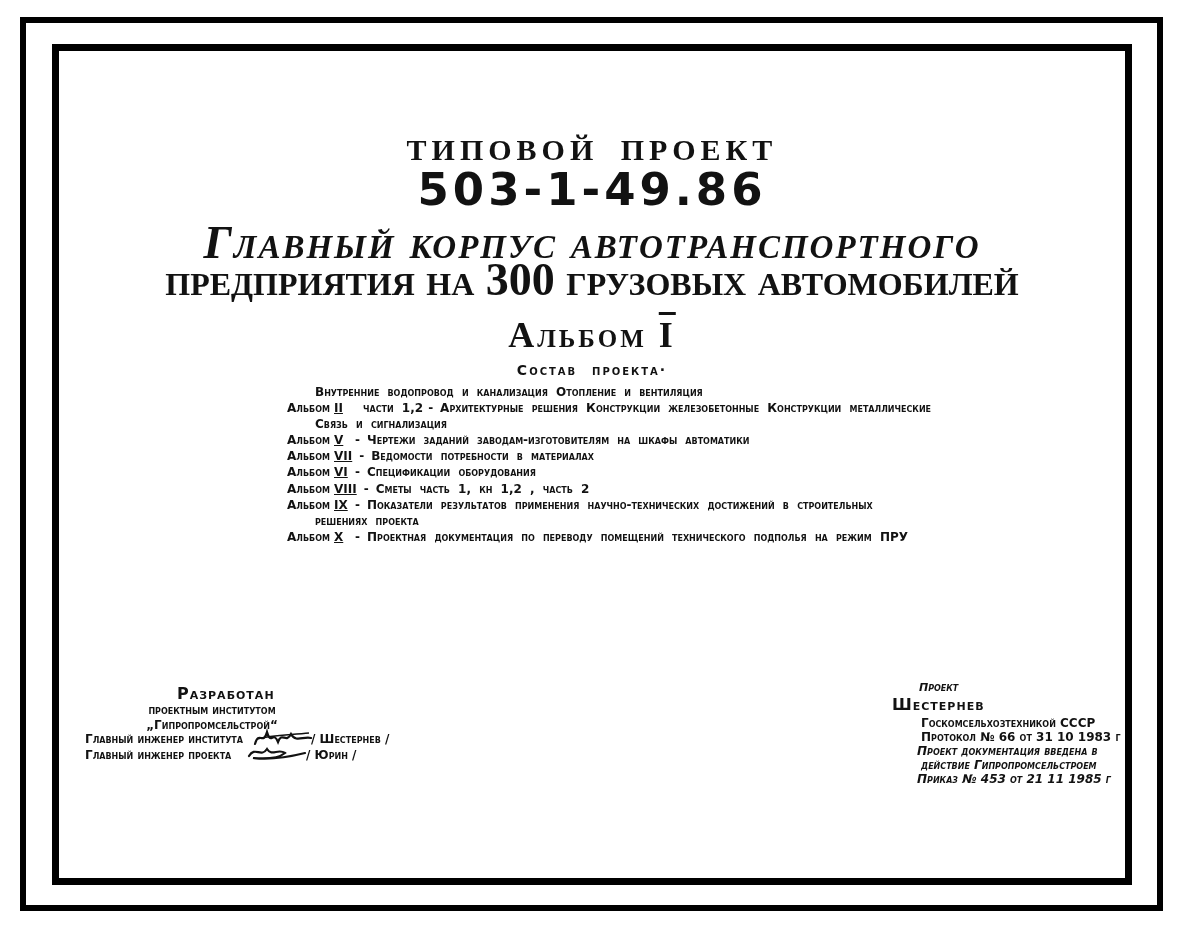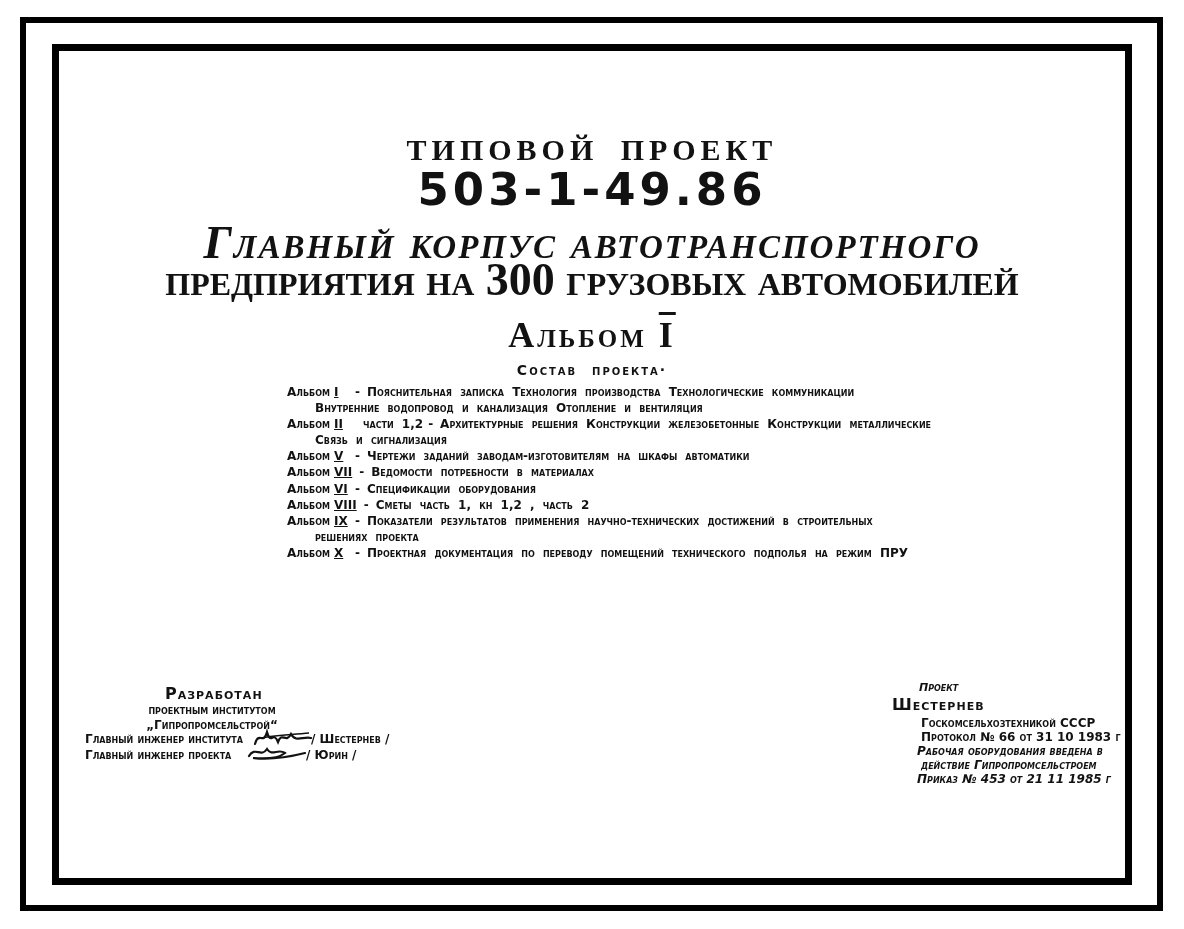--- a/index.html
+++ b/index.html
@@ -44,21 +44,21 @@
   }
   .album-list .row{white-space:nowrap;}
   .album-list .alb{display:inline-block;width:47px;}
   .album-list .num{display:inline-block;min-width:14px;text-decoration:underline;margin-right:7px;}
   .album-list .qual{margin-right:5px;margin-left:8px;}
   .album-list .dash{margin-right:7px;}
   .album-list .cont{margin-left:28px;white-space:nowrap;}
 
   .dev-block{position:absolute;left:85px;top:684px;width:330px;height:90px;
     font-size:12px;font-weight:700;font-variant:small-caps;}
-  .dev-block .h{position:absolute;left:80px;top:0px;font-size:16px;letter-spacing:1px;}
+  .dev-block .h{position:absolute;left:92px;top:0px;font-size:16px;letter-spacing:1px;}
   .dev-block .org{position:absolute;left:2px;top:19px;width:250px;text-align:center;line-height:14.5px;font-weight:700;}
   .dev-block .role1{position:absolute;left:0px;top:48px;}
   .dev-block .role2{position:absolute;left:0px;top:64px;}
   .dev-block .name1{position:absolute;left:226px;top:48px;}
   .dev-block .name2{position:absolute;left:221px;top:64px;}
   .dev-block svg{position:absolute;}
 
   .appr-block{position:absolute;left:868px;top:681px;width:270px;height:110px;
     font-size:12px;font-weight:700;font-variant:small-caps;margin-left:24px;}
   .appr-block .sm{position:absolute;left:27px;top:0px;font-size:11px;font-style:italic;font-weight:700;}
@@ -82,23 +82,20 @@
 <div class="centered main-title l2">предприятия на 300 грузовых автомобилей</div>
 
 <div class="centered album-title">
   <span>Альбом</span>
   <span class="ovl">I</span>
 </div>
 
 <div class="centered contents-heading">Состав проекта·</div>
 
 <div class="album-list">
-  <div class="row">
-    <span class="alb">Альбом</span><span class="num">I</span><span class="dash">-</span><span class="txt">Пояснительная записка Технология производства Технологические коммуникации</span>
-  </div>
   <div class="cont">Внутренние водопровод и канализация Отопление и вентиляция</div>
   <div class="row">
     <span class="alb">Альбом</span><span class="num">II</span><span class="qual">части 1,2</span><span class="dash">-</span><span class="txt">Архитектурные решения Конструкции железобетонные Конструкции металлические</span>
   </div>
   <div class="cont">Связь и сигнализация</div>
   <div class="row">
     <span class="alb">Альбом</span><span class="num">V</span><span class="dash">-</span><span class="txt">Чертежи заданий заводам-изготовителям на шкафы автоматики</span>
   </div>
   <div class="row">
     <span class="alb">Альбом</span><span class="num">VII</span><span class="dash">-</span><span class="txt">Ведомости потребности в материалах</span>
@@ -135,16 +132,16 @@
     <path d="M4 12 C10 2, 16 14, 22 5 C27 13, 33 4, 40 9 C34 14, 20 15, 8 14 C24 16, 44 13, 60 9" fill="none" stroke="#121212" stroke-width="2.2" stroke-linecap="round"></path>
   </svg>
   <div class="name2">/ Юрин /</div>
 </div>
 
 <div class="appr-block">
   <div class="sm">Проект</div>
   <div class="h">Шестернев</div>
   <div class="l1">Госкомсельхозтехникой СССР</div>
   <div class="l2">Протокол № 66  от  31 10 1983 г</div>
-  <div class="l3">Рабочая оборудования  введена в</div>
+  <div class="l3">Проект документация  введена в</div>
   <div class="l4">действие  Гипропромсельстроем</div>
   <div class="l5">Приказ № 453    от 21 11  1985 г</div>
 </div>
 
 </body></html>

